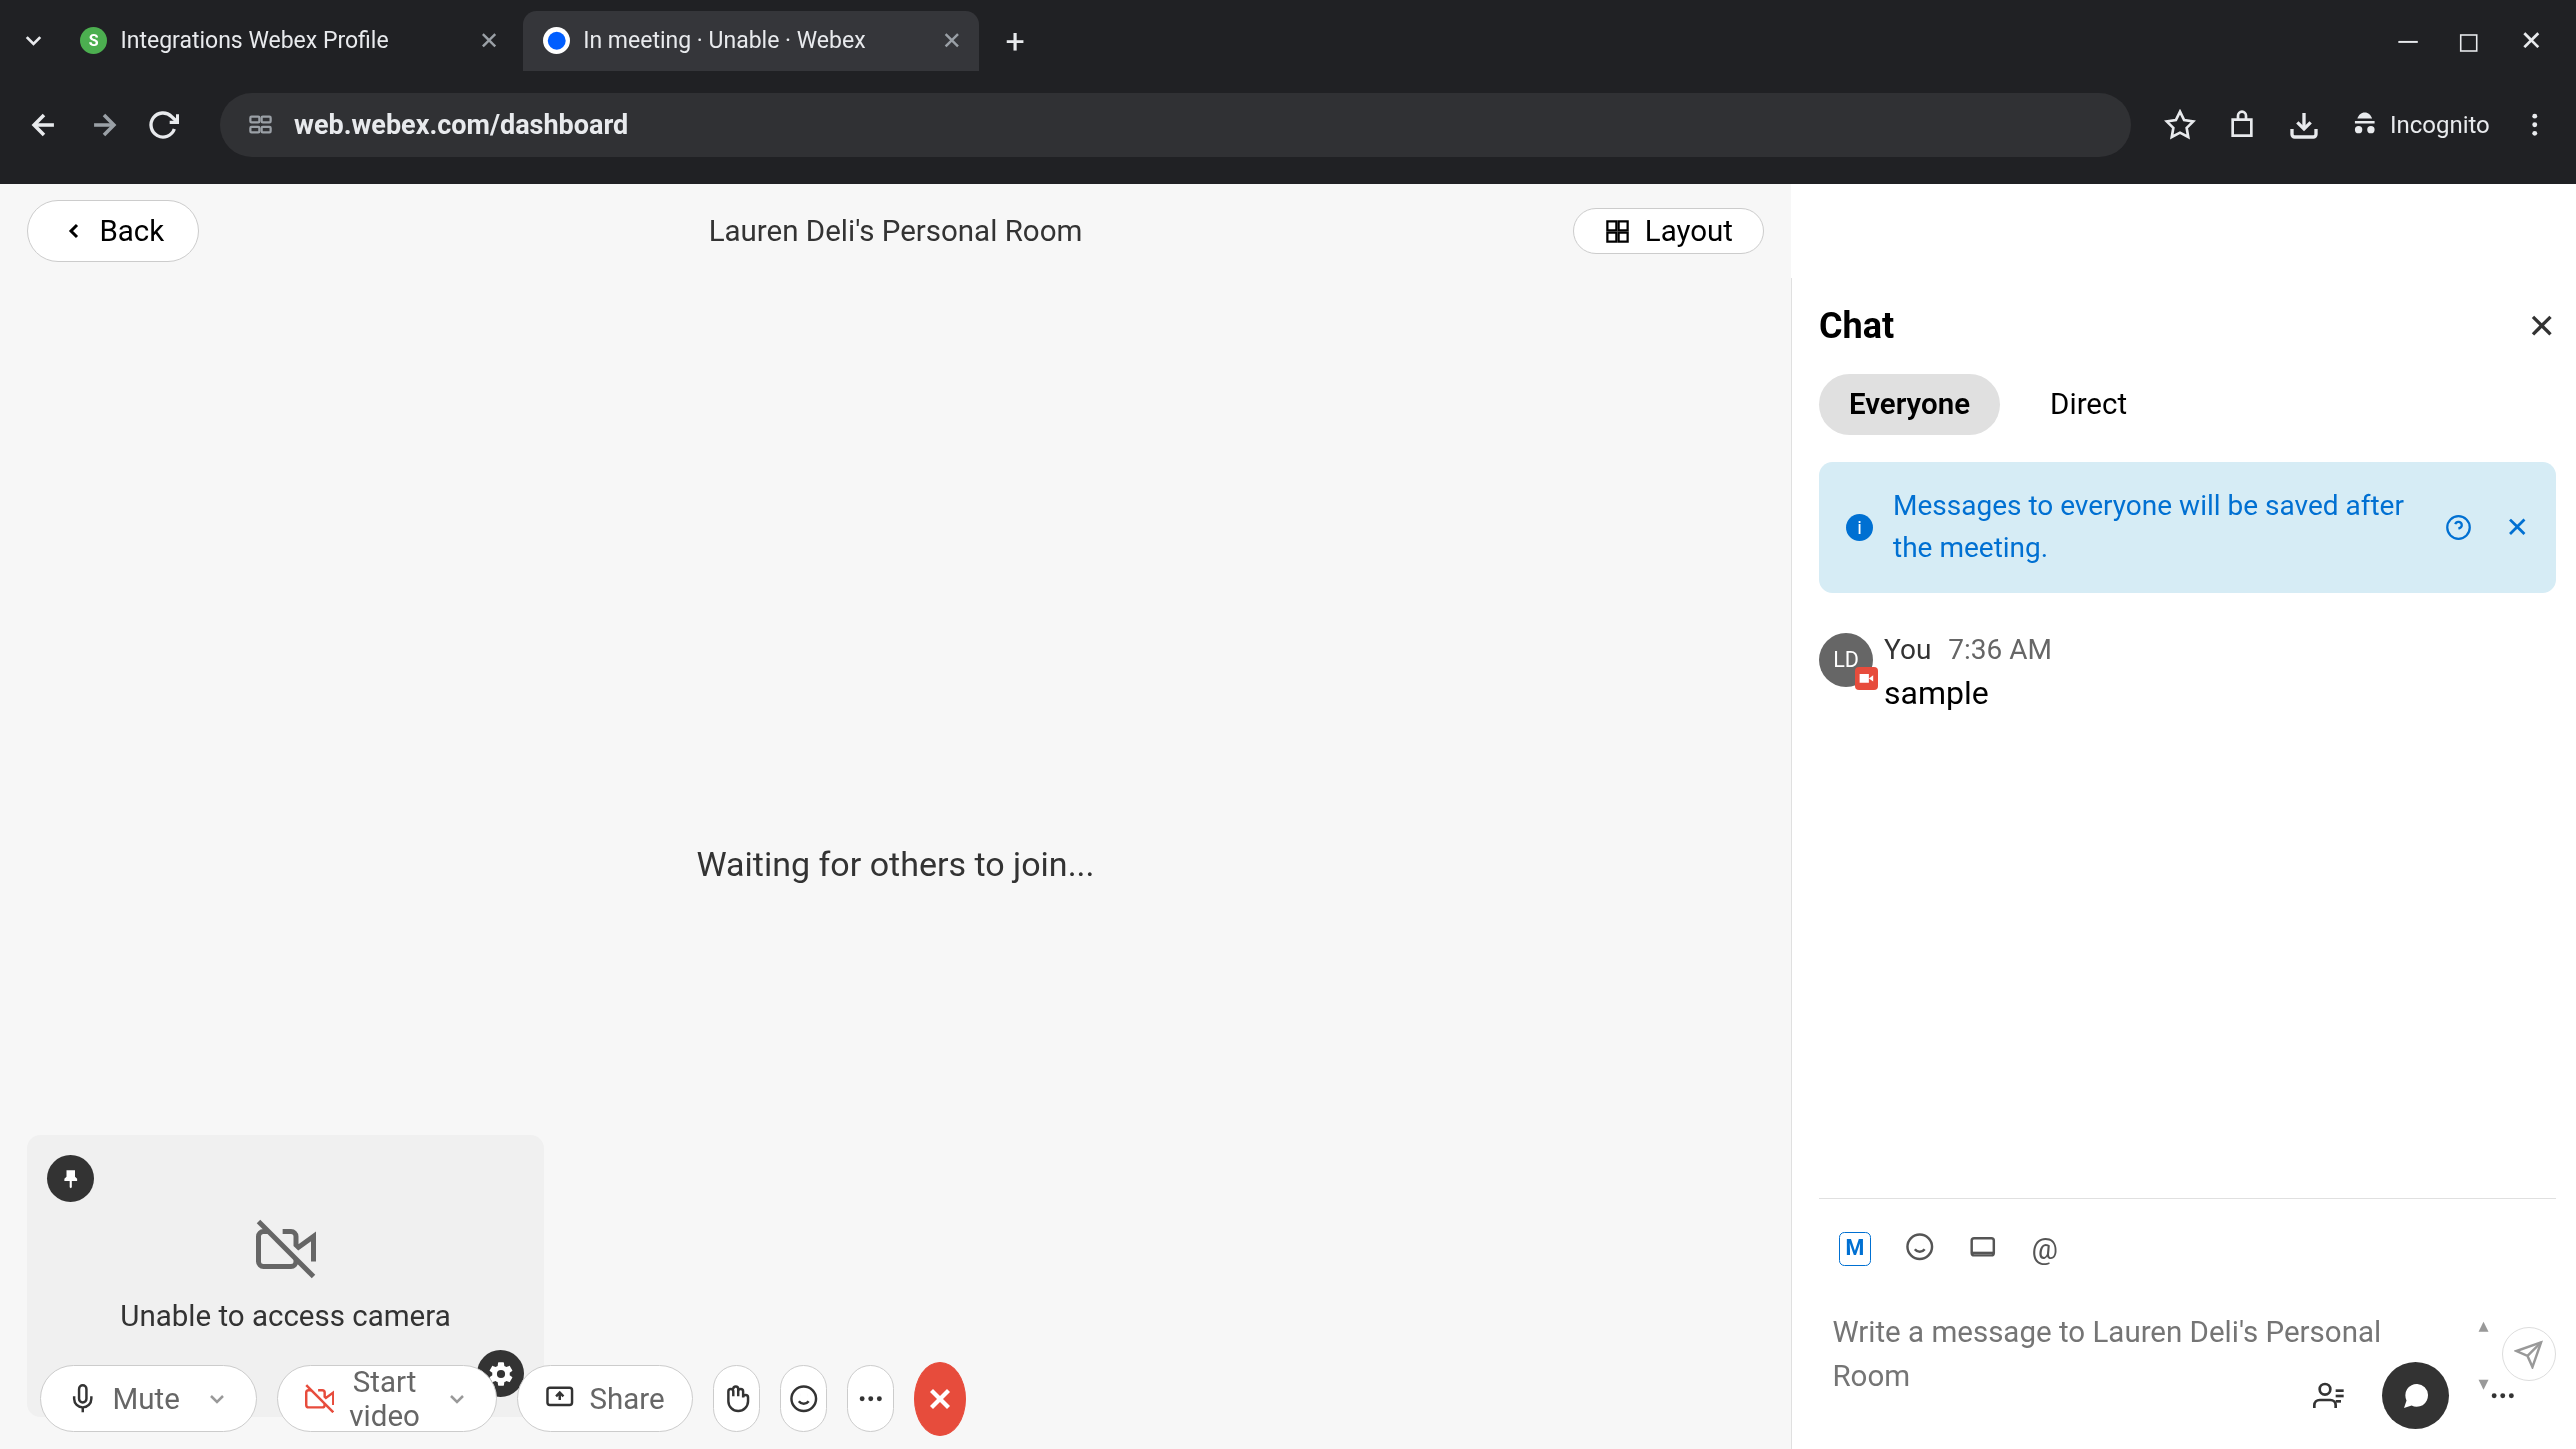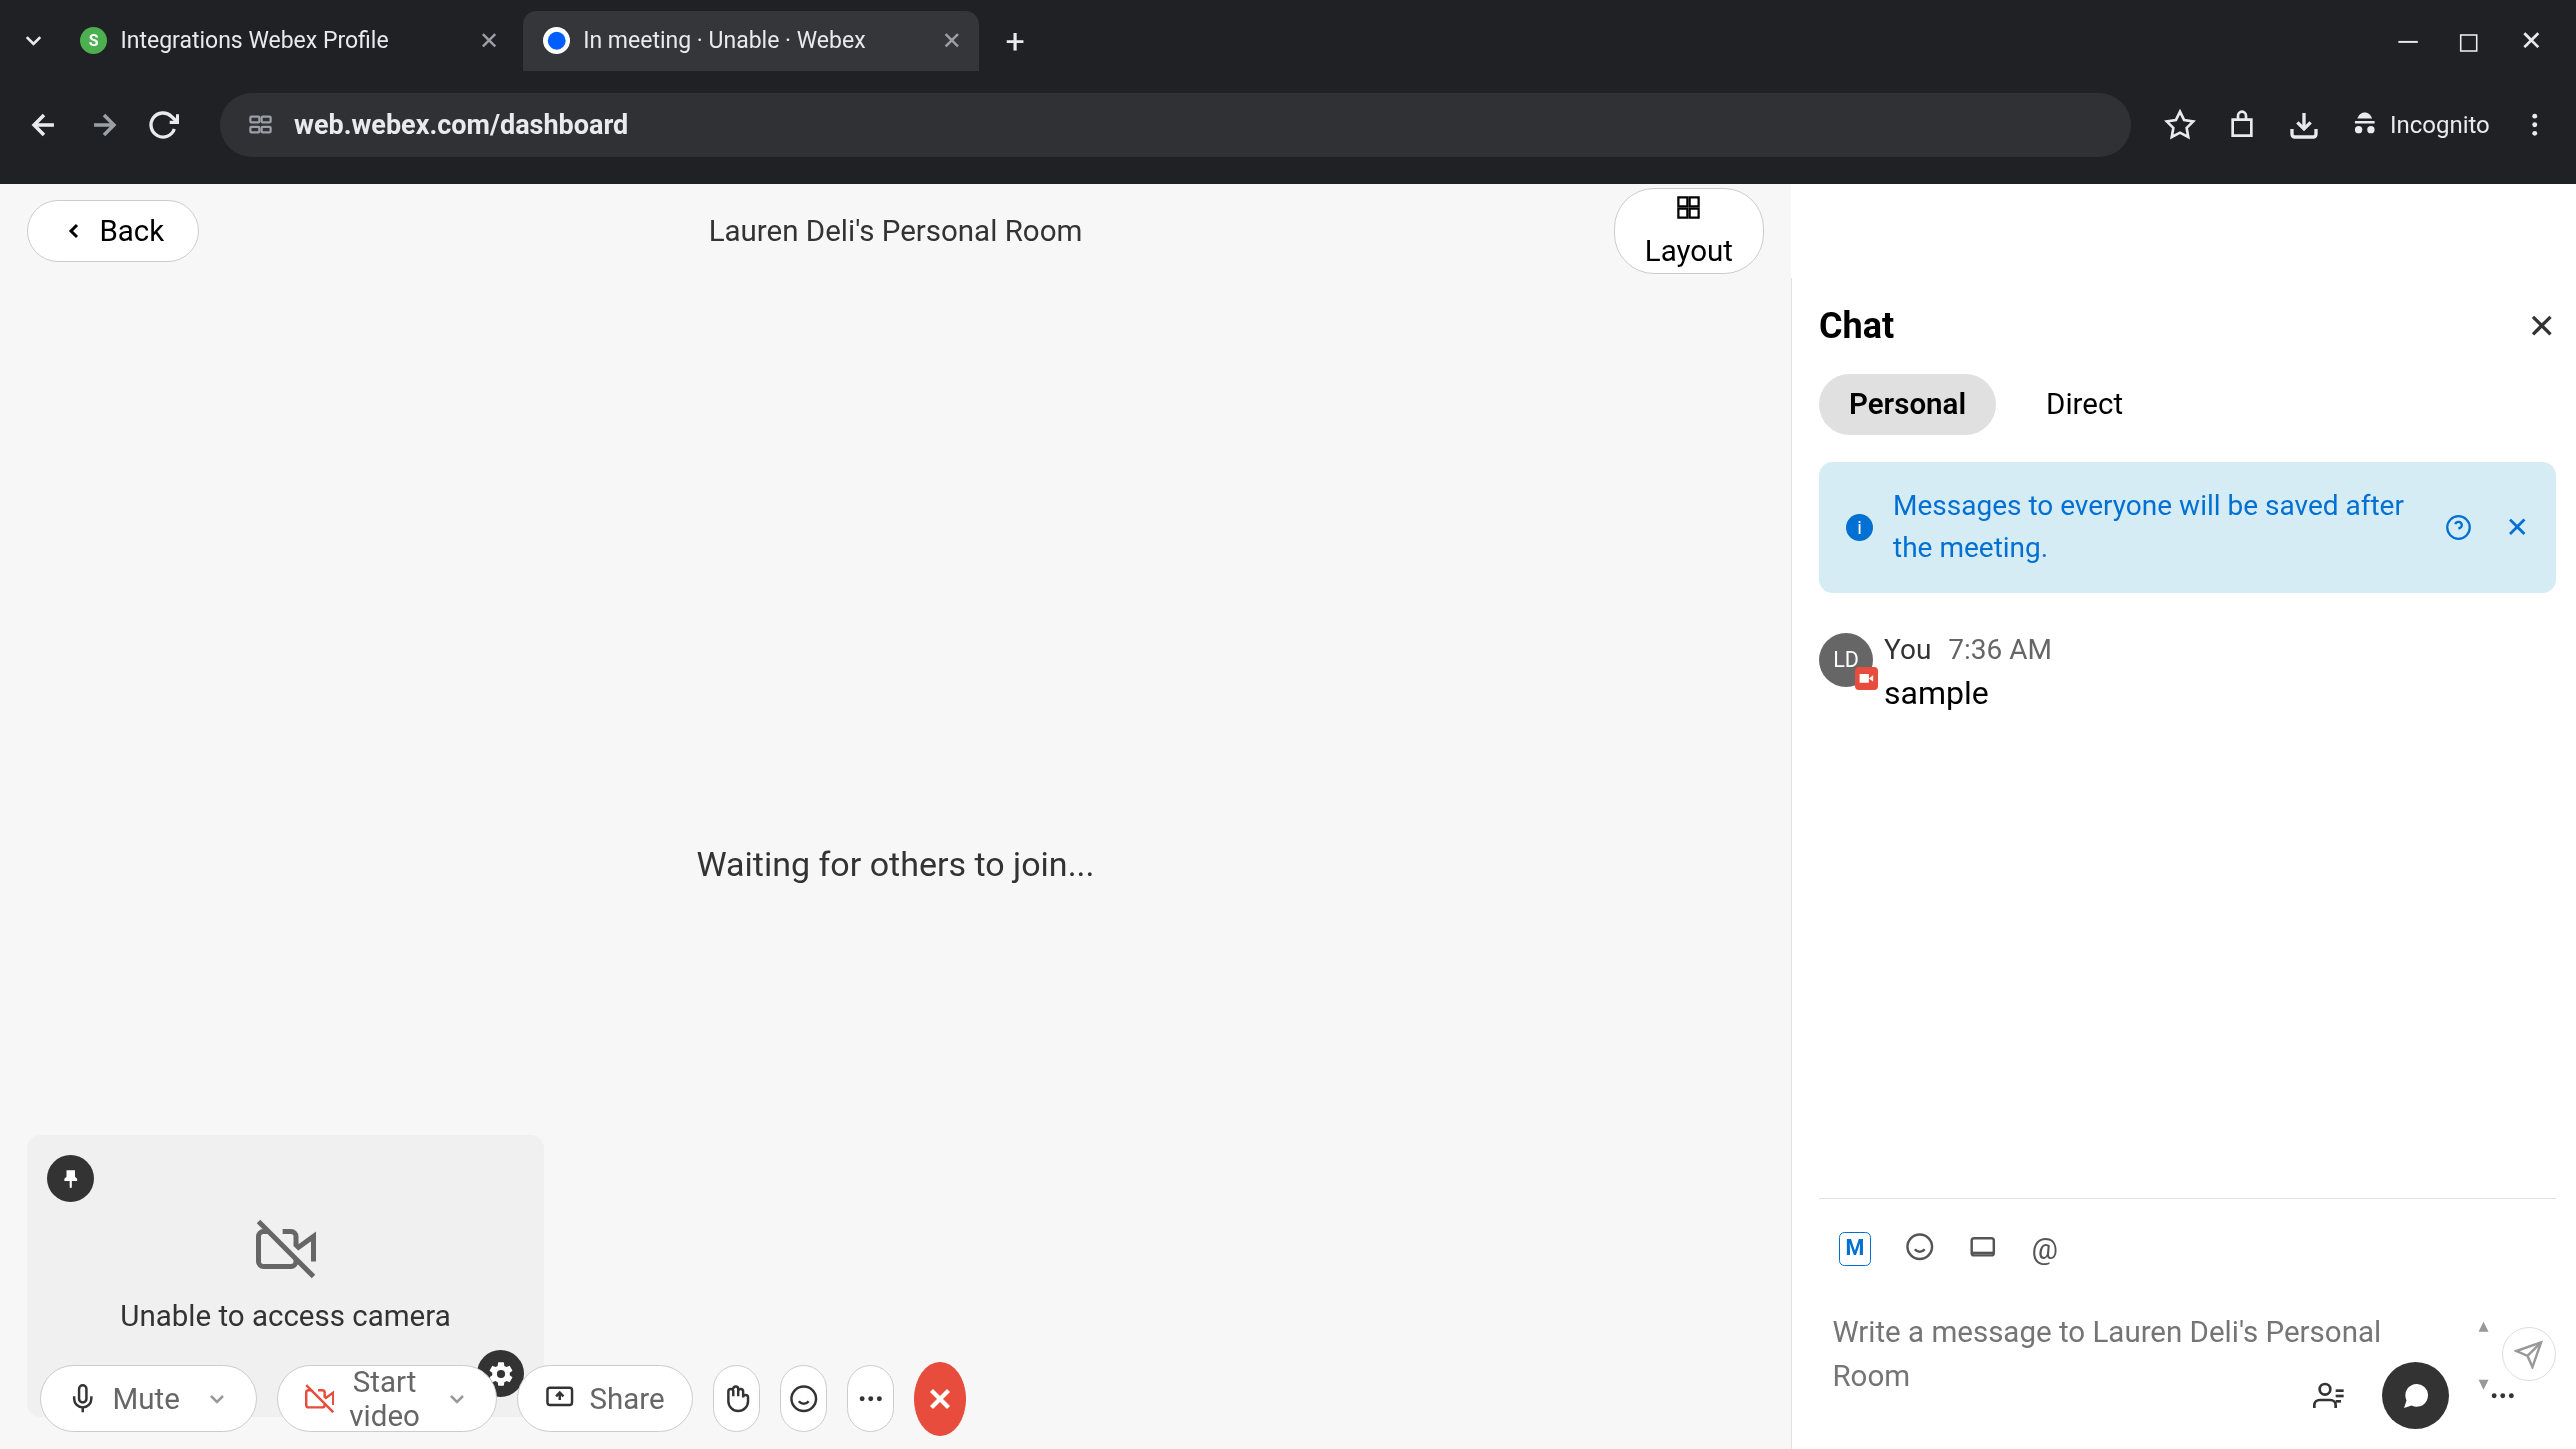--- a/index.html
+++ b/index.html
@@ -30,21 +30,21 @@
     .incognito-badge { display: flex; align-items: center; gap: 10px; font-size: 24px; }
     
     
     .meeting-container { height: 1265px; background: #fff; position: relative; display: flex; }
     .main-area { flex: 1; background: #f7f7f7; position: relative; display: flex; flex-direction: column; }
     
     .meeting-header { display: flex; align-items: center; padding: 20px 27px; height: 94px; }
     .back-btn { display: flex; align-items: center; gap: 13.4px; border: 1.3px solid #ccc; border-radius: 40px; padding: 13.4px 34px; font-size: 29.5px; background: #fff; }
     .room-title { position: absolute; left: 50%; transform: translateX(-50%); font-size: 29.5px; color: #333; }
     .header-actions { margin-left: auto; display: flex; gap: 20px; }
-    .header-btn { display: flex; align-items: center; gap: 13.4px; border: 1.3px solid #ccc; border-radius: 40px; padding: 5px 30px; font-size: 29.5px; background: #fff; flex-direction: column; }
+    .header-btn { display: flex; align-items: center; gap: 13.4px; border: 1.3px solid #ccc; border-radius: 40px; padding: 5px 30px; font-size: 29.5px; background: #fff; }
     
     .video-area { flex: 1; display: flex; align-items: center; justify-content: center; position: relative; }
     .waiting-text { font-size: 34px; color: #333; }
     
     .self-video { position: absolute; bottom: 32px; left: 27px; width: 517px; height: 282px; background: #f0f0f0; border-radius: 13.4px; display: flex; flex-direction: column; align-items: center; justify-content: center; gap: 20px; }
     .pin-btn { position: absolute; top: 20px; left: 20px; width: 47px; height: 47px; background: #333; border-radius: 50%; display: flex; align-items: center; justify-content: center; color: #fff; }
     .settings-btn { position: absolute; bottom: 20px; right: 20px; width: 47px; height: 47px; background: #333; border-radius: 50%; display: flex; align-items: center; justify-content: center; color: #fff; }
     .camera-off-icon { font-size: 47px; color: #666; }
     .camera-text { font-size: 29.5px; color: #333; }
     
@@ -306,21 +306,21 @@
     </div>
   </div>
 
   <div class="chat-panel">
     <div class="chat-header">
       <div class="chat-title">Chat</div>
       <div class="chat-close">✕</div>
     </div>
 
     <div class="chat-tabs">
-      <div class="chat-tab active">Personal</div>
+      <div class="chat-tab active">Everyone</div>
       <div class="chat-tab">Direct</div>
     </div>
 
     <div class="chat-notice">
       <div class="notice-icon">i</div>
       <div class="notice-text">Messages to everyone will be saved after the meeting.</div>
       <div class="notice-help">
         <svg width="27" height="27" viewBox="0 0 24 24" fill="none" stroke="currentColor" stroke-width="2">
             <circle cx="12" cy="12" r="10"></circle>
             <path d="M9.09 9a3 3 0 0 1 5.83 1c0 2-3 3-3 3"></path>

